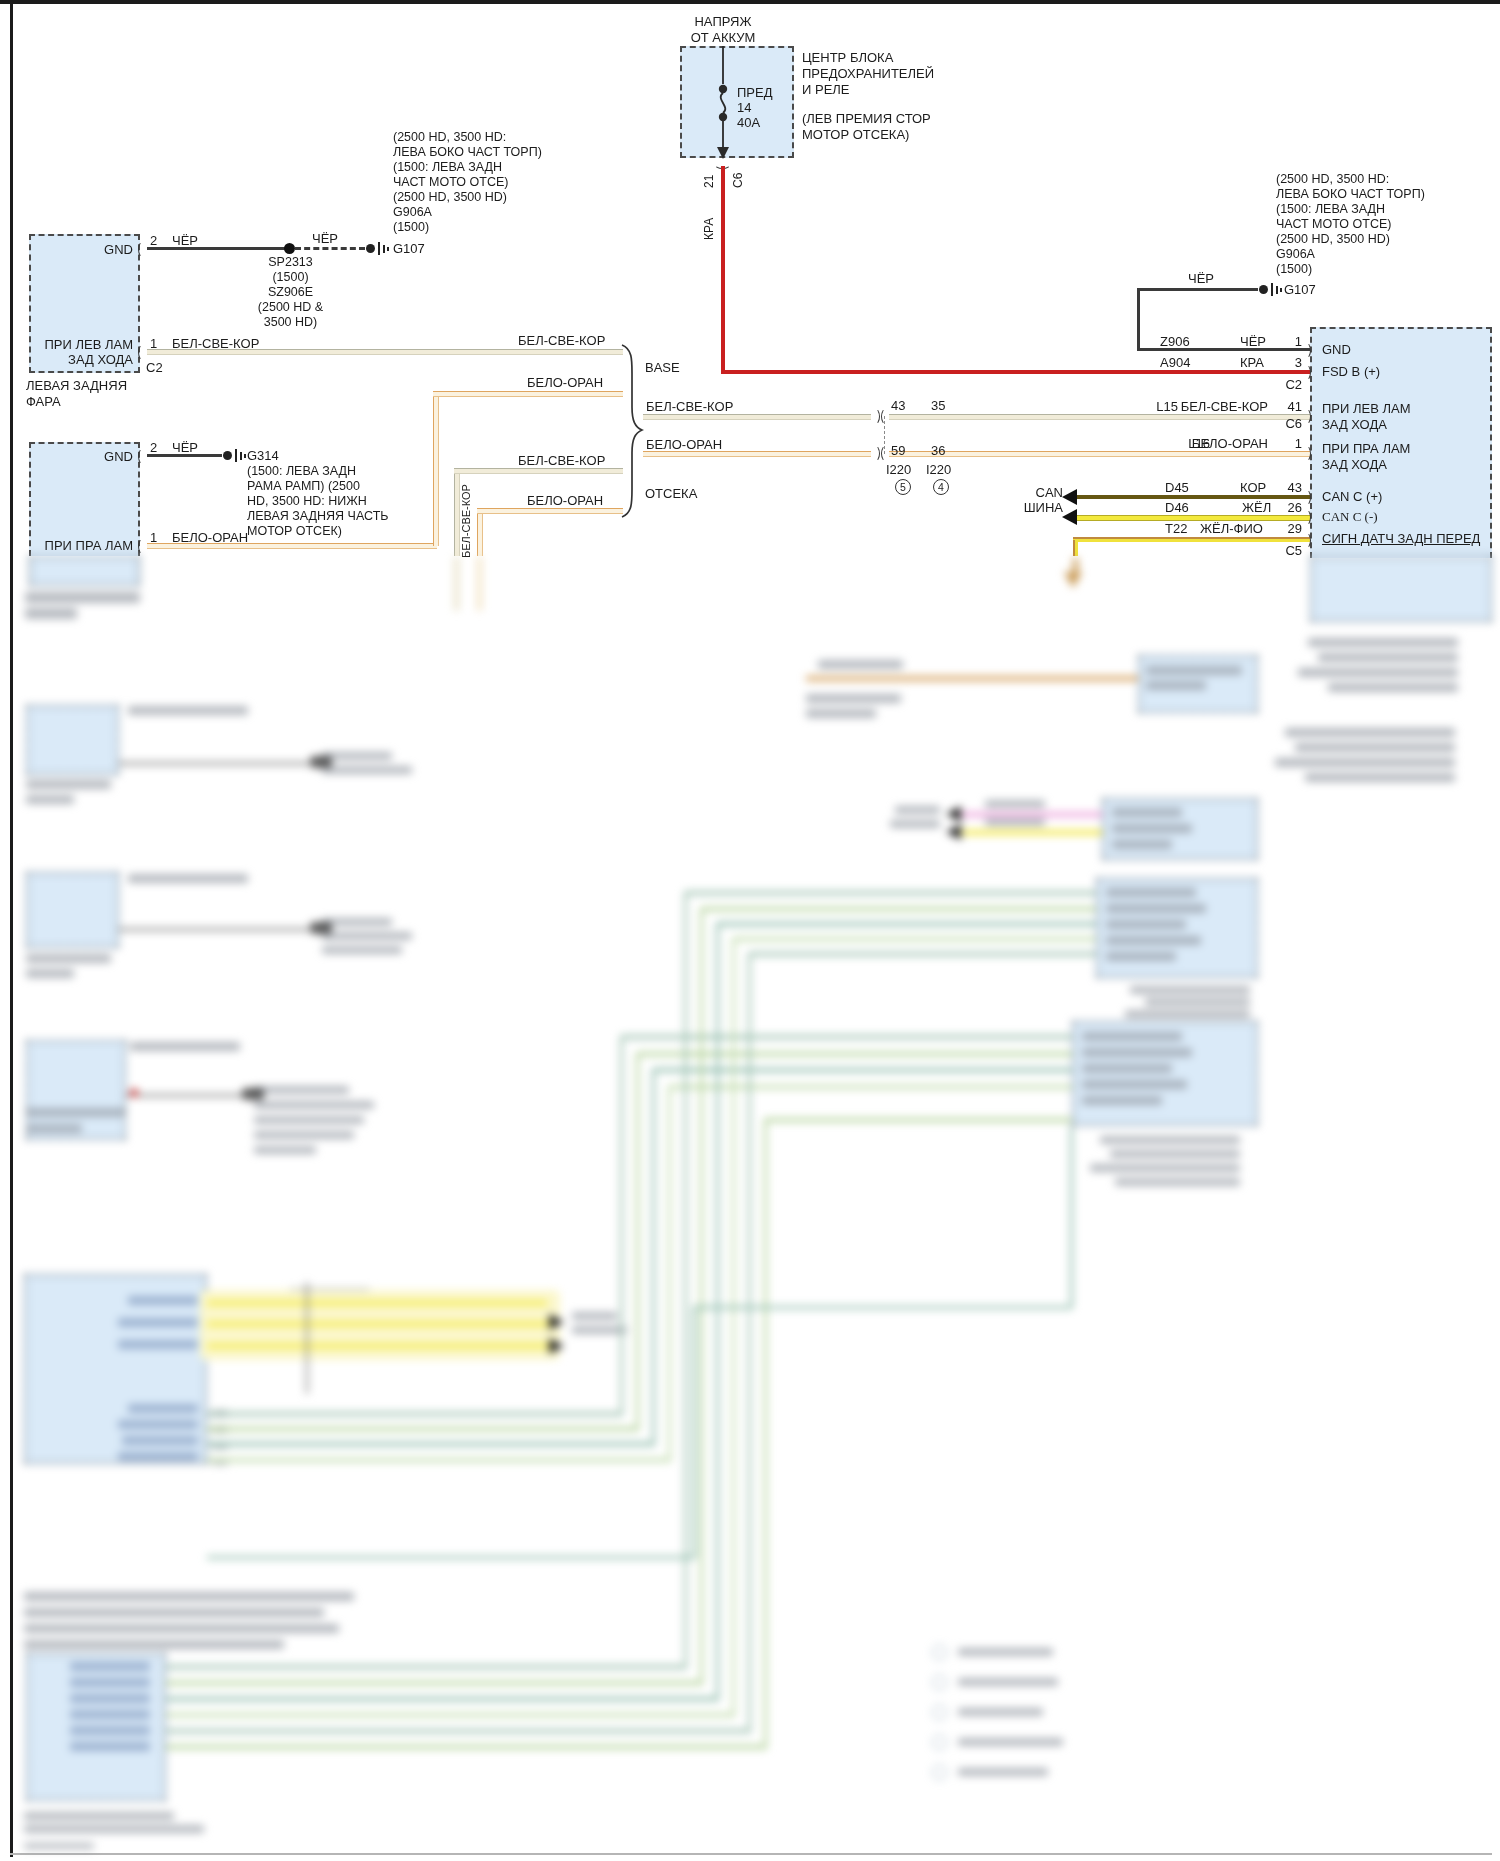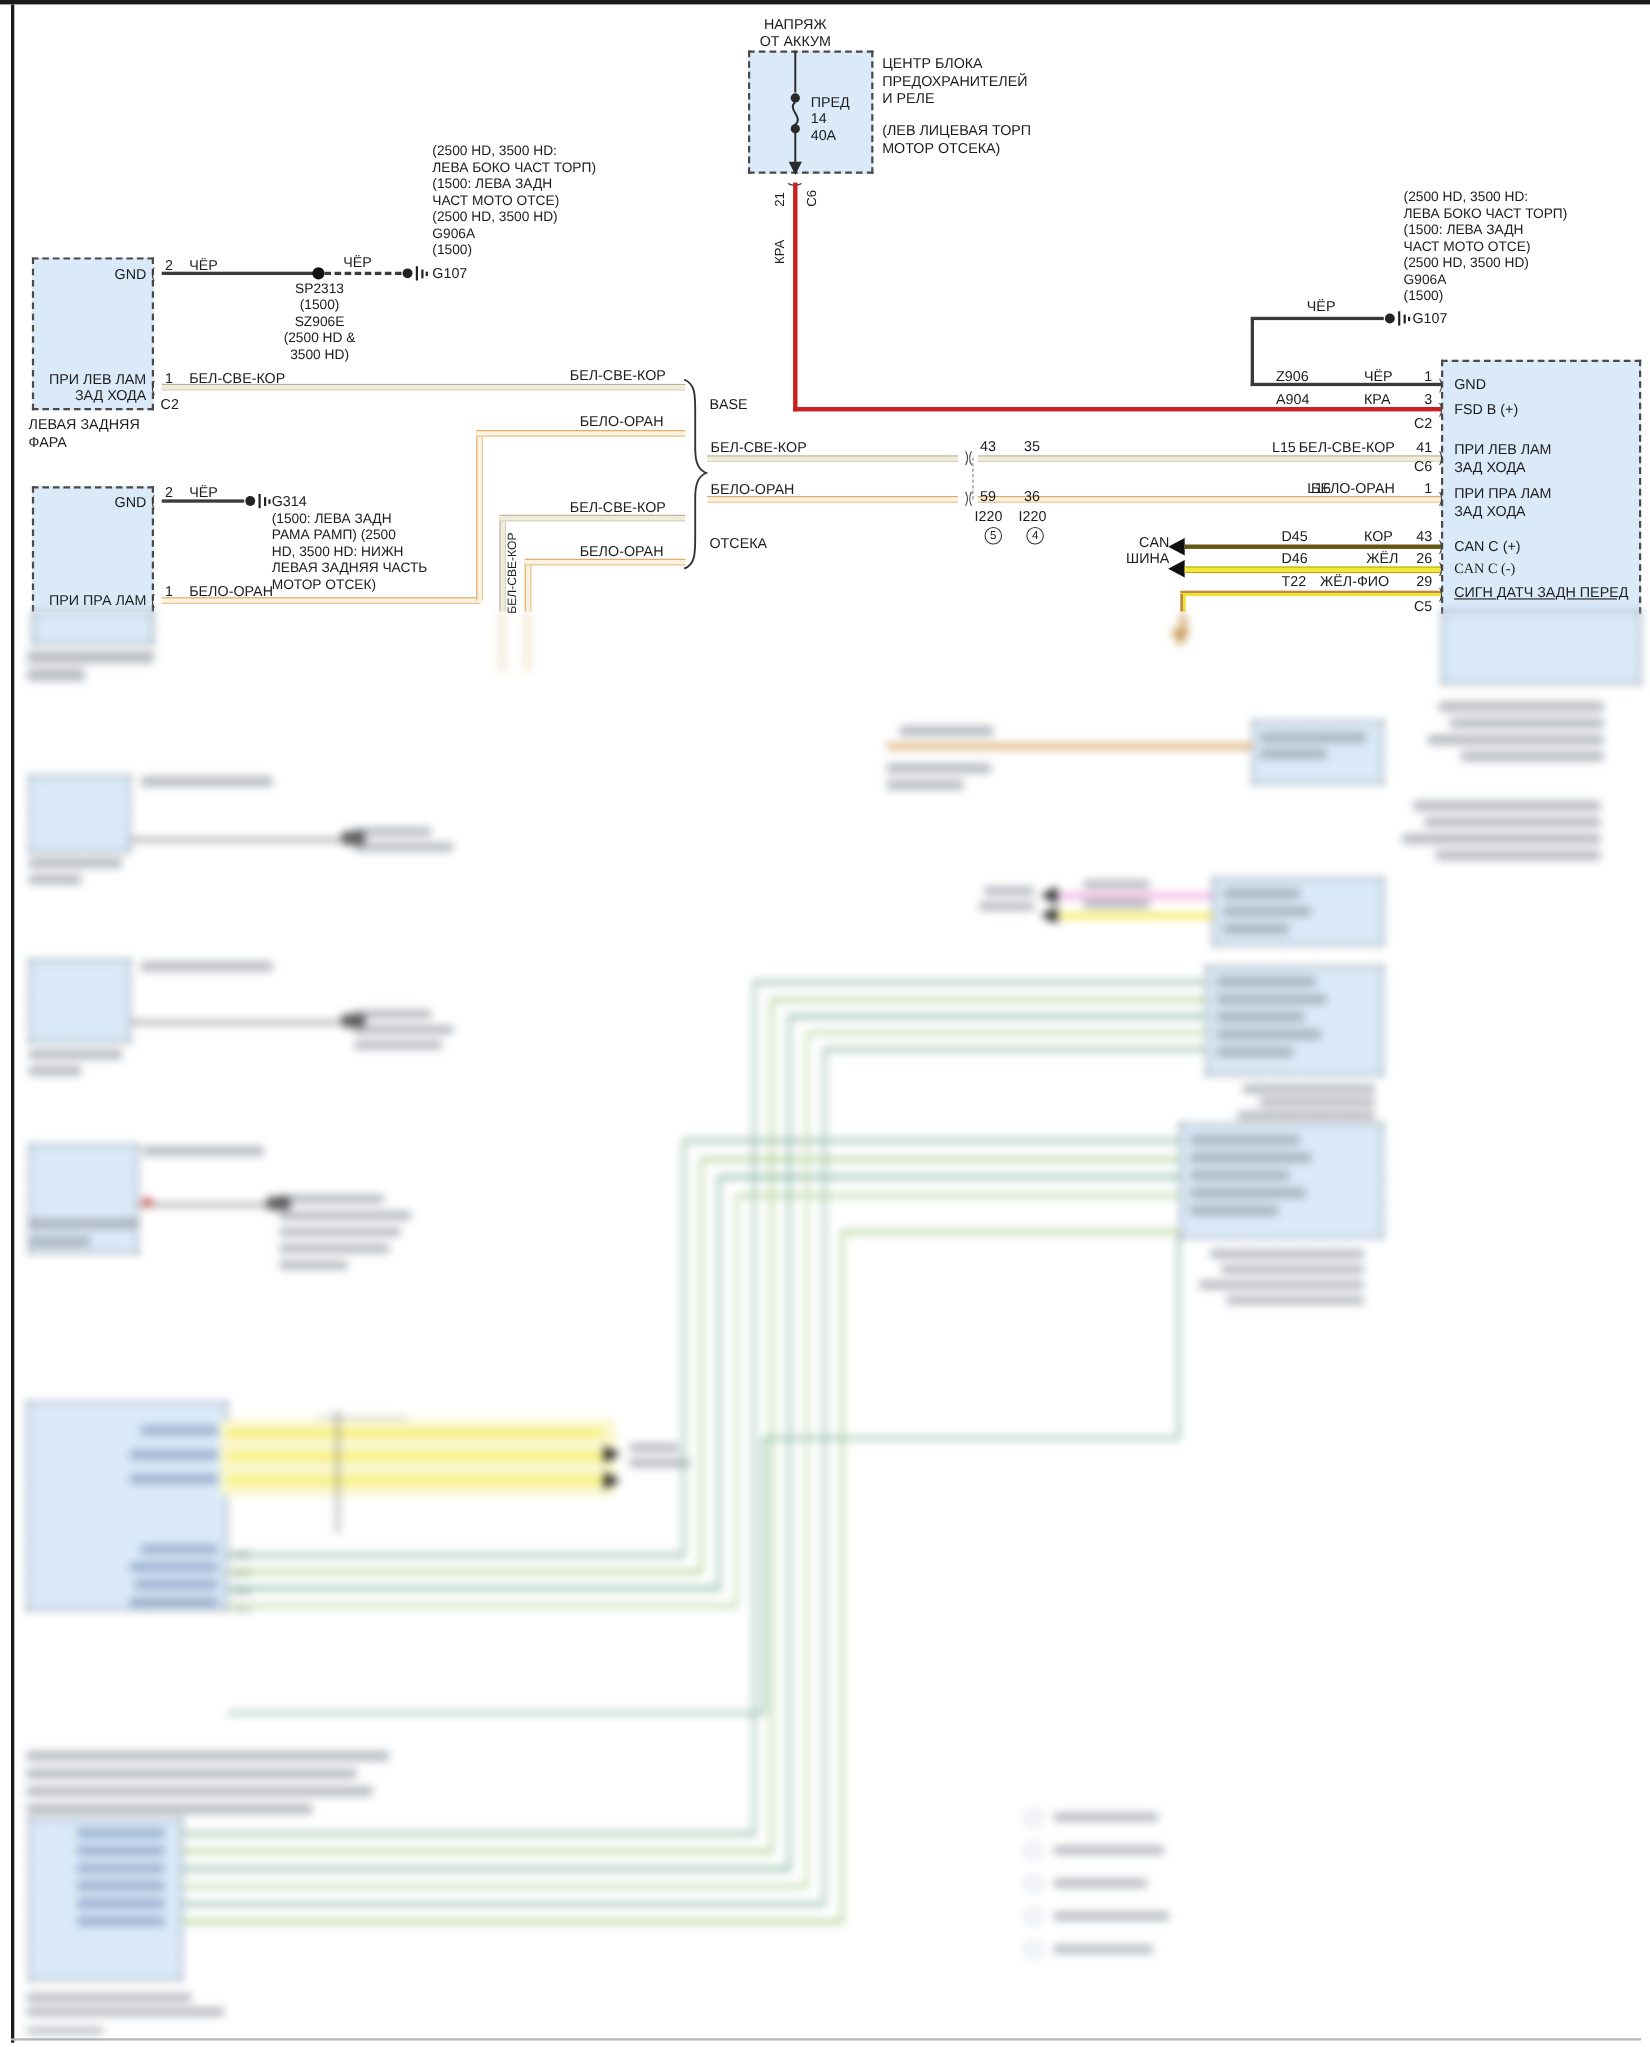--- a/index.html
+++ b/index.html
@@ -60,21 +60,21 @@
     <circle cx="18" cy="71" r="4.2" fill="#2a2a2a"></circle>
     <line x1="18" y1="75" x2="18" y2="102" stroke="#2a2a2a" stroke-width="1.8"></line>
     <polygon points="12,101 24,101 18,113" fill="#2a2a2a"></polygon>
   </svg>
   <div class="t pre" style="left:737px;top:85px;">ПРЕД
 14
 40А</div>
   <div class="t pre" style="left:802px;top:50px;line-height:16px;">ЦЕНТР БЛОКА
 ПРЕДОХРАНИТЕЛЕЙ
 И РЕЛЕ</div>
-  <div class="t pre" style="left:802px;top:111px;line-height:16px;">(ЛЕВ ЛИЦЕВАЯ ТОРП
+  <div class="t pre" style="left:802px;top:111px;line-height:16px;">(ЛЕВ ПРЕМИЯ СТОР
 МОТОР ОТСЕКА)</div>
   <div class="arc u" style="left:717px;top:155px;"></div>
   <div class="t vrot" style="left:702px;top:162px;height:26px;">21</div>
   <div class="t vrot" style="left:731px;top:162px;height:26px;">C6</div>
   <div class="wire wred" style="left:721px;top:166px;width:4px;height:208px;"></div>
   <div class="t vrot" style="left:702px;top:192px;height:48px;">КРА</div>
   <div class="wire wred" style="left:721px;top:370px;width:591px;height:4px;"></div>
 
   <div class="box" style="left:29px;top:234px;width:111px;height:139px;"></div>
   <div class="t tr" style="left:47px;top:242px;width:86px;">GND</div>

